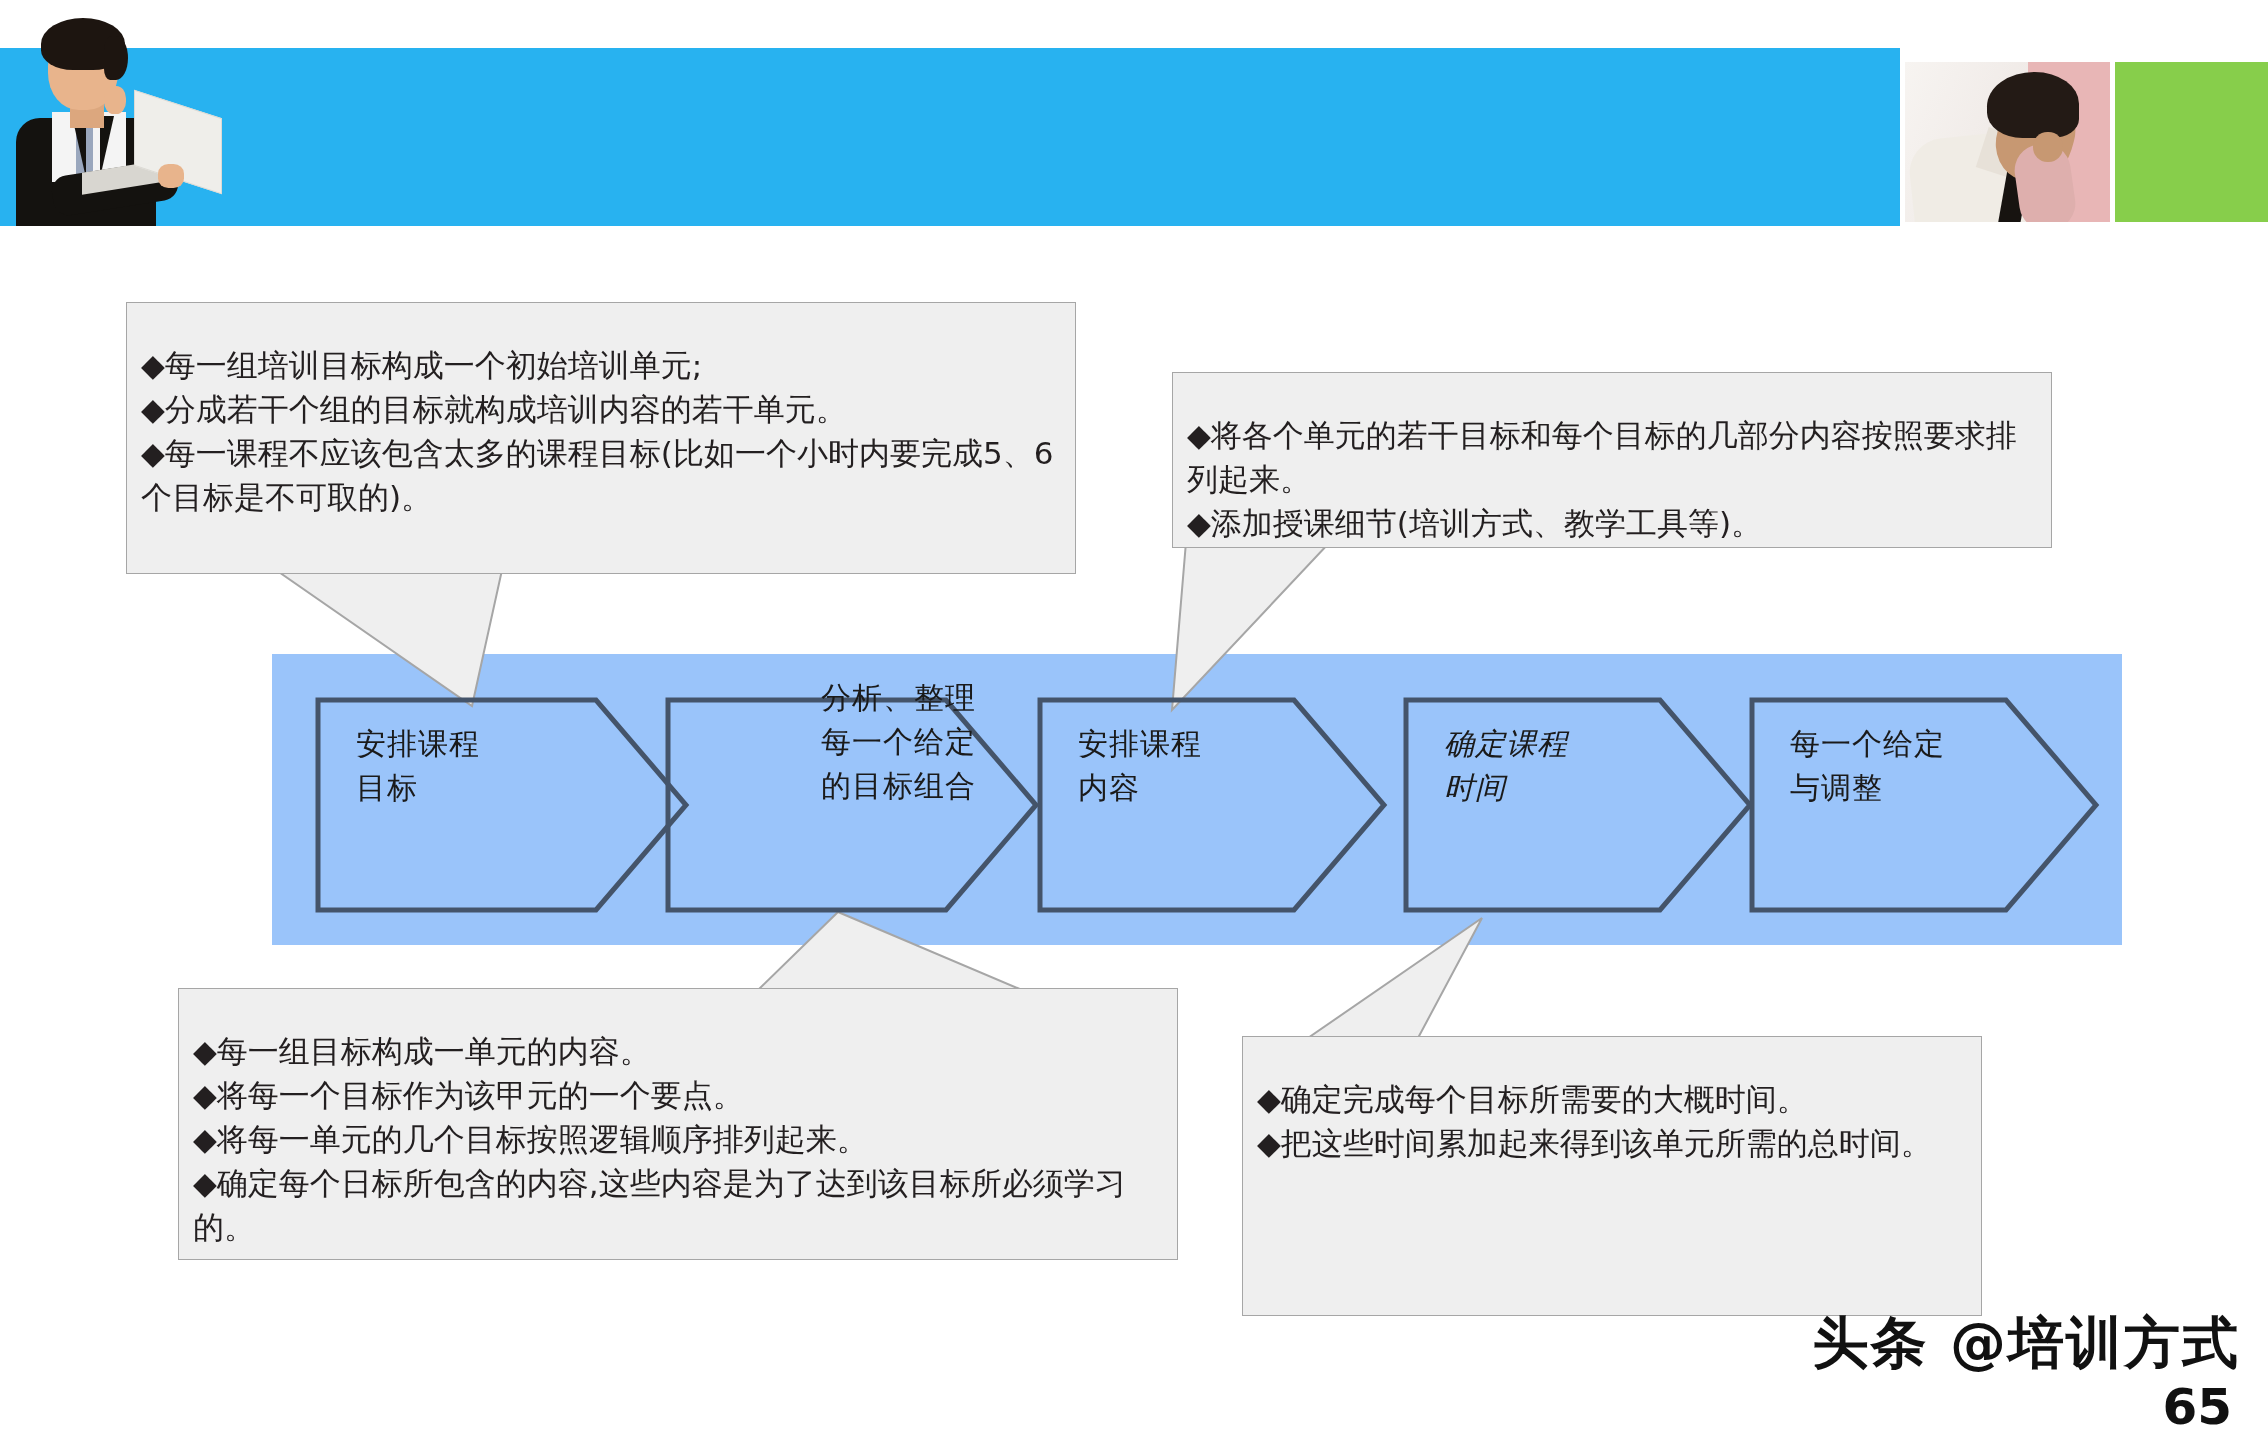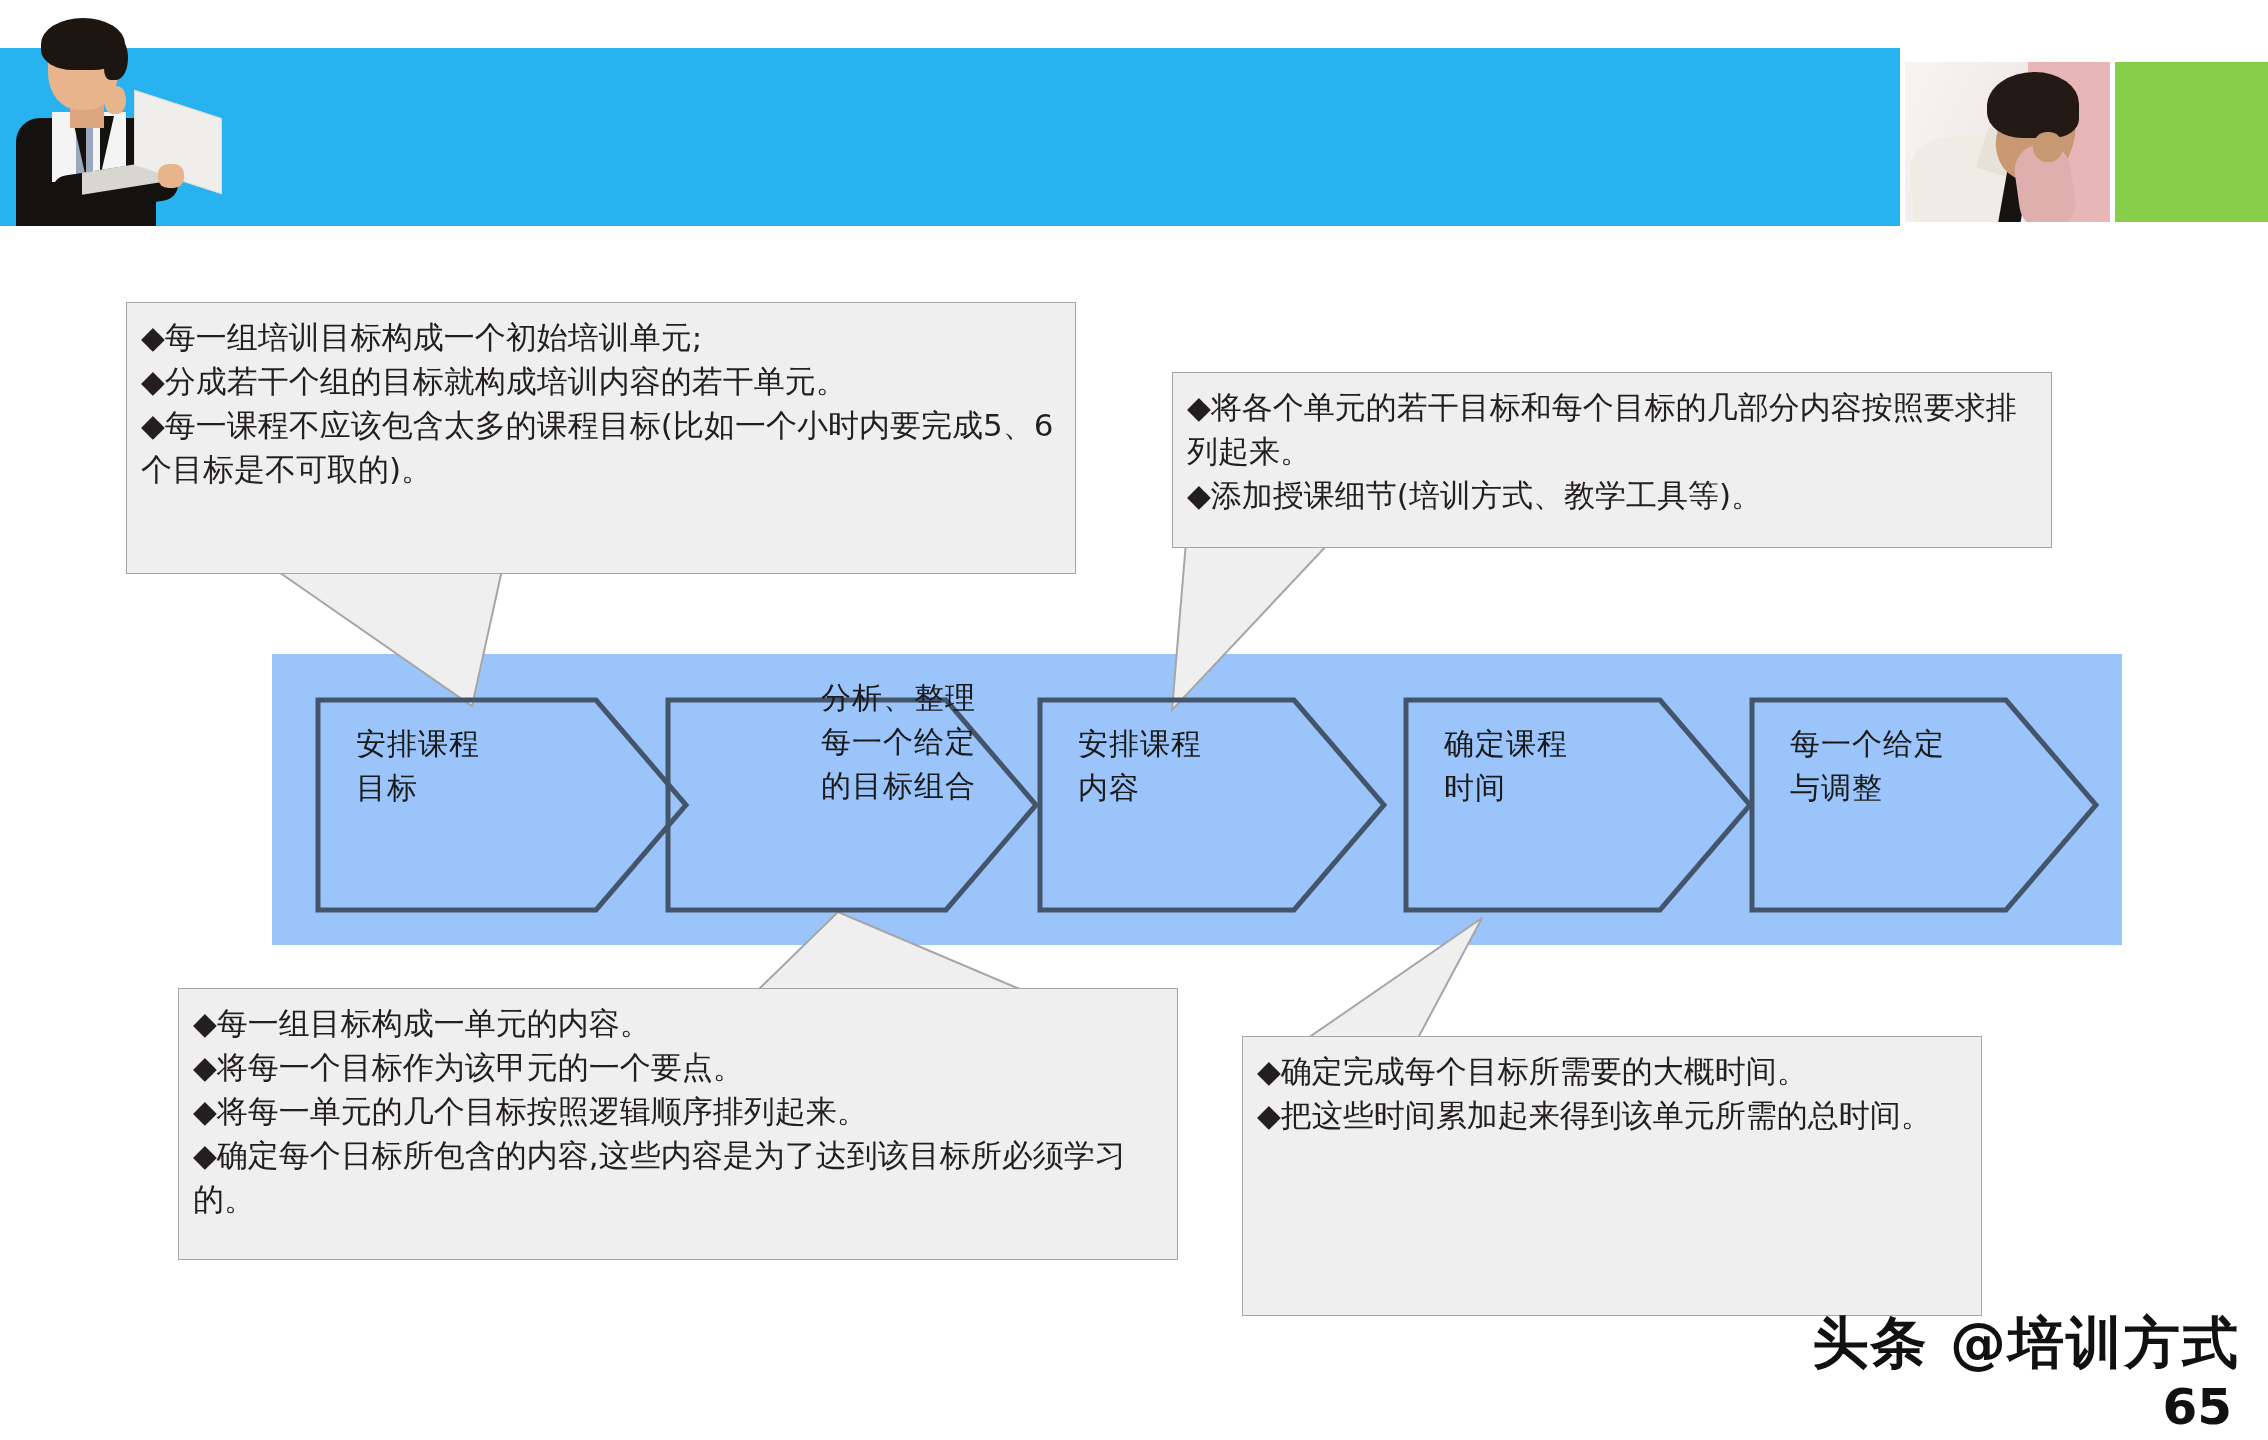--- a/index.html
+++ b/index.html
@@ -137,20 +137,21 @@
     border: 1px solid #A6A6A6;
     box-sizing: border-box;
   }
   .callout-text {
     color: #231f20;
     font-size: 31px;
     line-height: 44px;
     font-family: "DejaVu Sans", "Liberation Sans", sans-serif;
     white-space: pre-line;
     padding: 12px 14px 10px 14px;
+    margin-top: 28px;
   }
 
   
   .watermark {
     position: absolute;
     right: 28px;
     bottom: 58px;
     font-size: 56px;
     font-weight: bold;
     color: #111111;
@@ -233,21 +234,21 @@
     </g>
   </svg>
 
   <div class="chev-label" style="left:356px; top:722px; width:250px;">安排课程
 目标</div>
   <div class="chev-label" style="left:706px; top:676px; width:270px;text-align:right;">分析、整理
 每一个给定
 的目标组合</div>
   <div class="chev-label" style="left:1078px; top:722px; width:250px;">安排课程
 内容</div>
-  <div class="chev-label" style="left:1444px; top:722px; width:250px;">确定课程
+  <div class="chev-label" style="left:1444px; top:722px; width:250px;font-style:italic;">确定课程
 时间</div>
   <div class="chev-label" style="left:1790px; top:722px; width:260px;">每一个给定
 与调整</div>
 
   <div class="callout" style="left:126px; top:302px; width:950px; height:272px;">
     <div class="callout-text">◆每一组培训目标构成一个初始培训单元;
 ◆分成若干个组的目标就构成培训内容的若干单元。
 ◆每一课程不应该包含太多的课程目标(比如一个小时内要完成5、6个目标是不可取的)。</div>
   </div>
 

